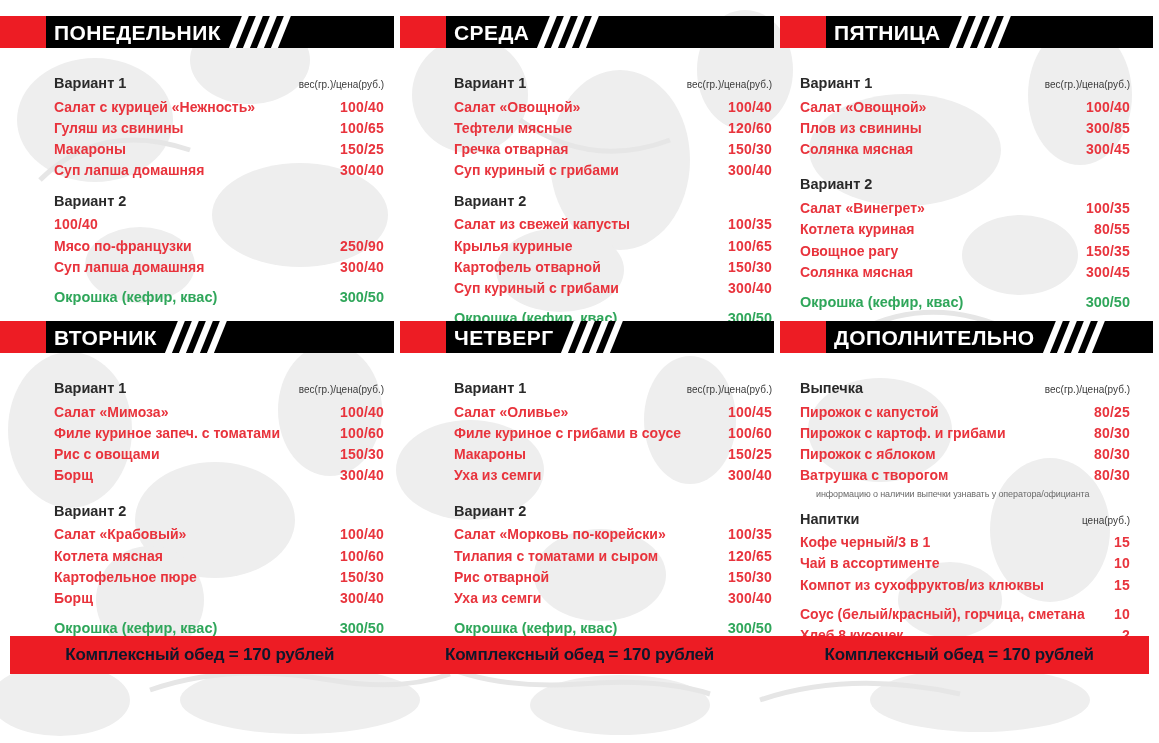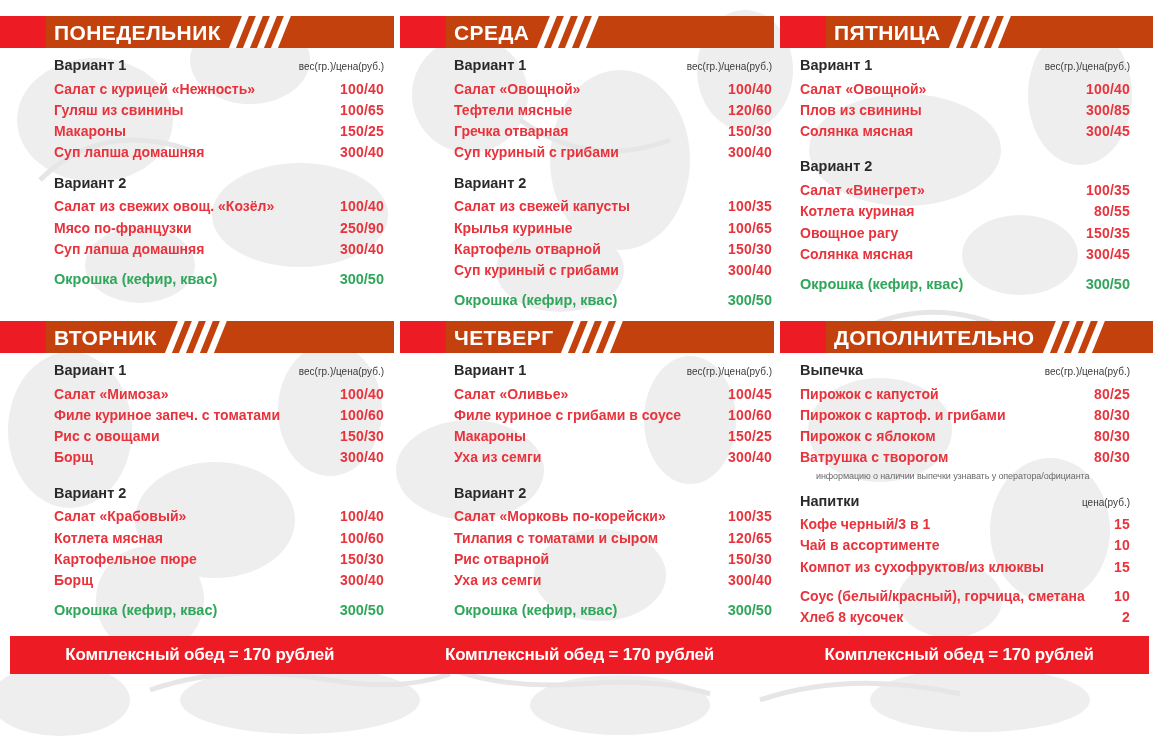--- a/index.html
+++ b/index.html
@@ -47,21 +47,21 @@
     position: relative;
     box-sizing: border-box;
     padding: 0;
   }
 
   
   .panel-head {
     position: relative;
     height: 32px;
     margin-right: 6px;
-    background: #c2410c;
+    background: #000000;
     display: flex;
     align-items: center;
     overflow: hidden;
   }
   .head-block {
     width: 46px;
     height: 32px;
     flex: 0 0 auto;
     background: #ed1c24;
   }
@@ -91,21 +91,21 @@
     transform: skewX(-22deg);
     display: block;
   }
   .head-stripes i:nth-child(1) { left: 2px; }
   .head-stripes i:nth-child(2) { left: 16px; }
   .head-stripes i:nth-child(3) { left: 30px; }
   .head-stripes i:nth-child(4) { left: 44px; }
 
   
   .panel-body {
-    padding: 6px 0 0 54px;
+    padding: 24px 0 0 54px;
     box-sizing: border-box;
   }
   .panel-3 .panel-body { padding-left: 20px; }
 
   .variant-label {
     font-size: 14.5px;
     color: #2a2a2a;
     font-weight: bold;
     margin: 3px 0 5px 0;
     line-height: 1.15;
@@ -175,21 +175,21 @@
     left: 10px;
     top: 636px;
     width: 1139px;
     height: 38px;
     background: #ed1c24;
     display: grid;
     grid-template-columns: 1fr 1fr 1fr;
     align-items: center;
   }
   .banner div {
-    color: #ffffff;
+    color: #0f172a;
     font-size: 17px;
     font-weight: bold;
     text-align: center;
     white-space: nowrap;
     letter-spacing: -0.2px;
   }
 </style>
 </head>
 <body>
 
@@ -268,21 +268,20 @@
               </li>
             <li>
                 <span class="name">Суп лапша домашняя</span>
                 <span class="price">300/40</span>
               </li>
           </ul>
           <div class="spacer-sm"></div>
           <div class="variant-label">Вариант 2</div>
           <ul class="dishes">
             <li>
-                <span class="name">Салат из свежих овощ. «Козёл»</span>
                 <span class="price">100/40</span>
               </li>
             <li>
                 <span class="name">Мясо по-французки</span>
                 <span class="price">250/90</span>
               </li>
             <li>
                 <span class="name">Суп лапша домашняя</span>
                 <span class="price">300/40</span>
               </li>

